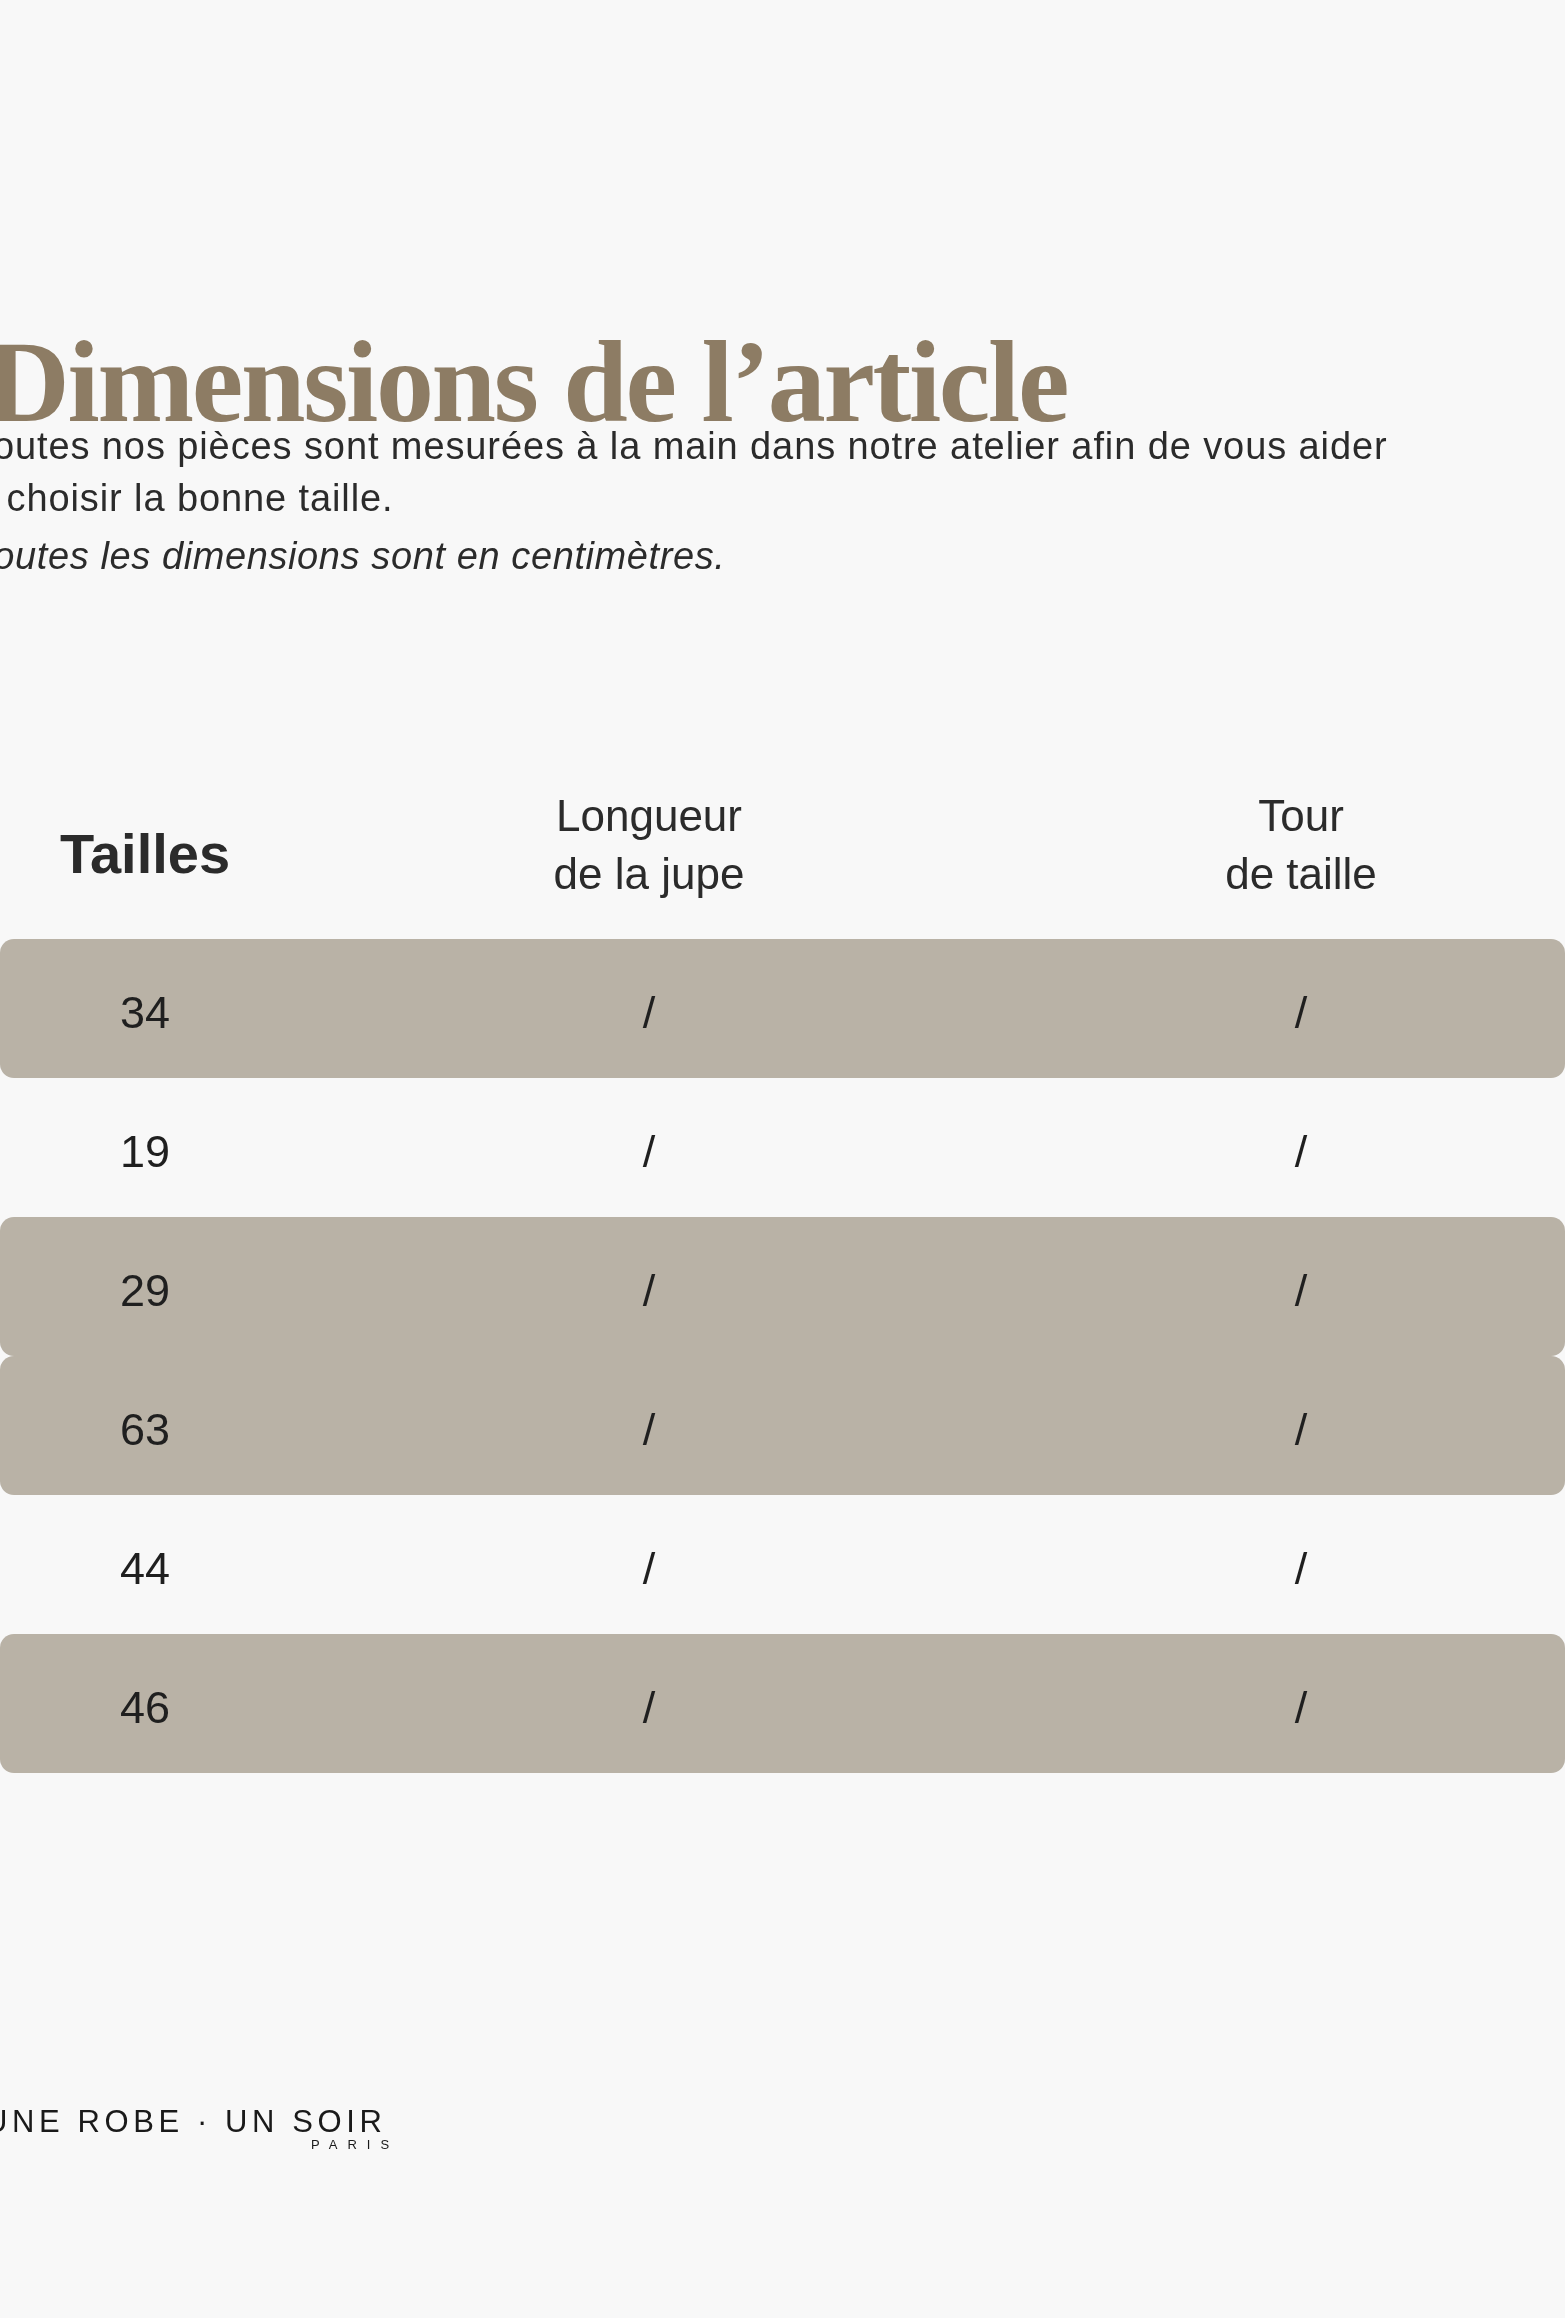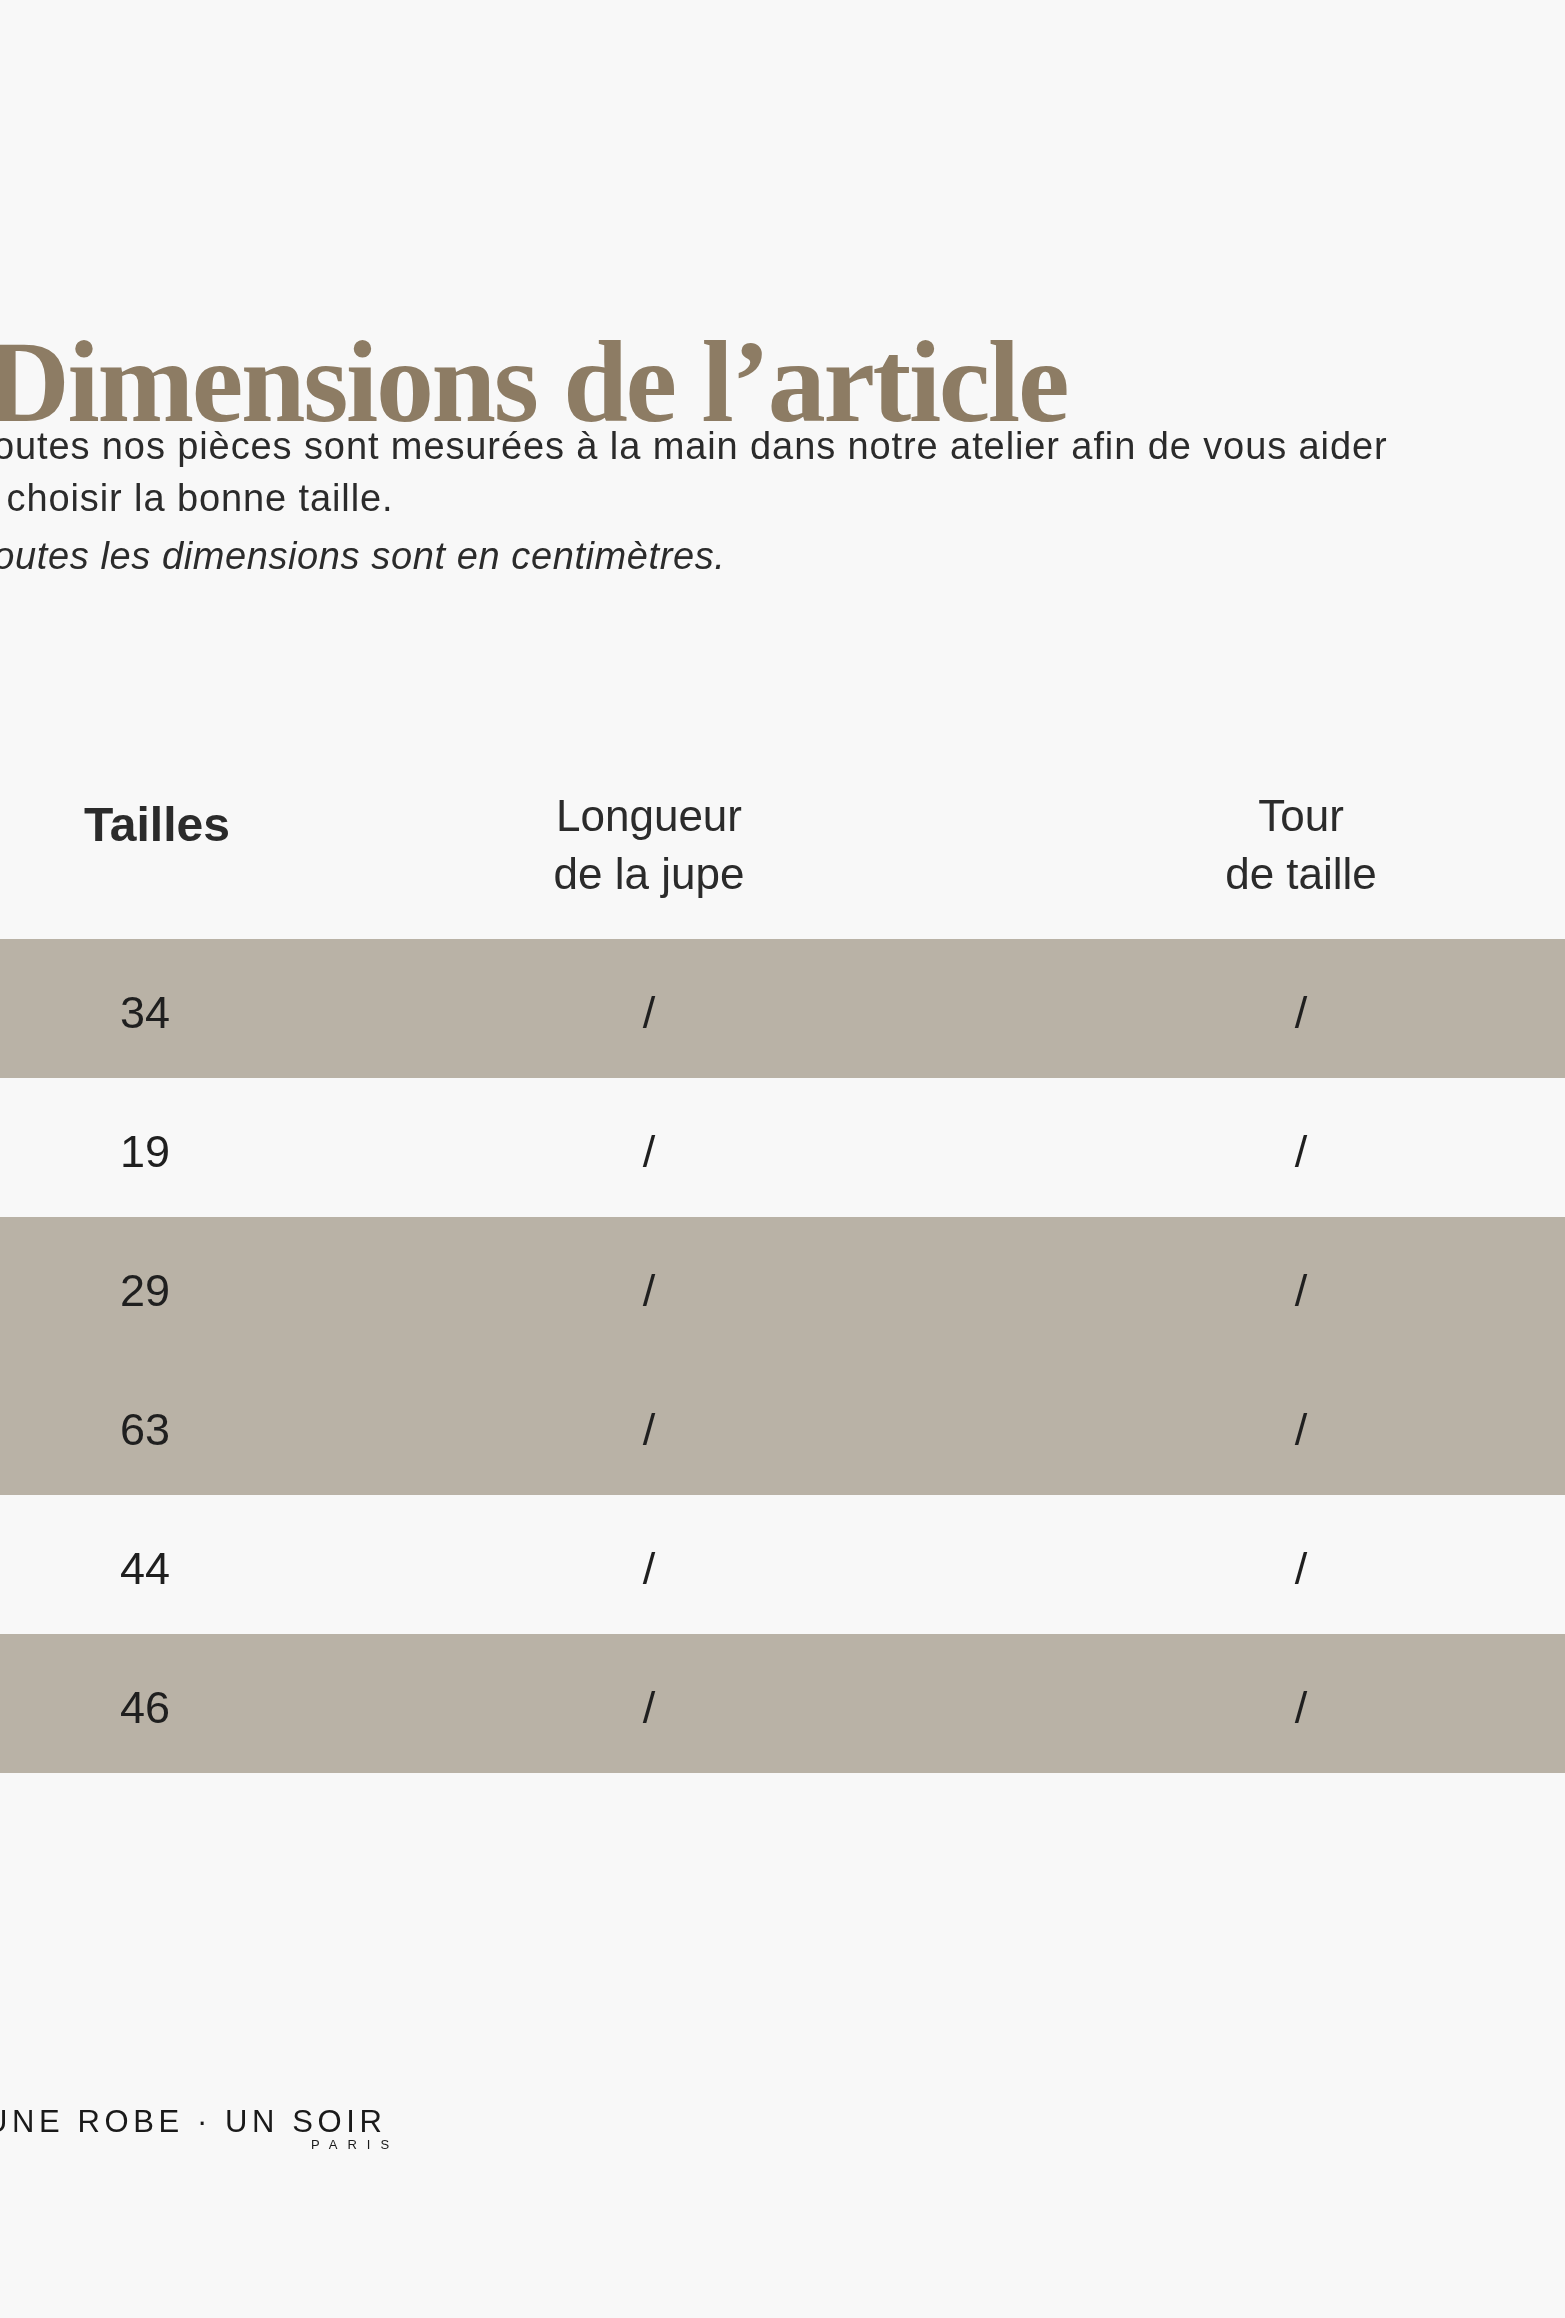--- a/index.html
+++ b/index.html
@@ -31,27 +31,27 @@
   .intro-2 { top: 479px; }
   .intro-note { top: 537px; font-style: italic; letter-spacing: 0.6px; }
 
   
   .th {
     position: absolute; transform: translate(-50%, -50%);
     text-align: center; white-space: nowrap;
     font-size: 44px; line-height: 58px;
     color: var(--text, #2b2b2b);
   }
-  .th-sizes  { left: 145px;  top: 825px; font-weight: bold; font-size: 48px; margin-left: 12px; }
+  .th-sizes  { left: 145px;  top: 854px; font-weight: bold; font-size: 56px; }
   .th-length { left: 649px; top: 845px; }
   .th-waist  { left: 1301px; top: 845px; }
 
   
   .rows { position: absolute; left: 0; top: 939px; width: 1565px; }
-  .t-row { position: relative; height: 139px; }
+  .t-row { position: relative; height: 139px; border-radius: 14px; }
   .t-row.stripe { background: var(--stripe, #b9b2a6); }
   .cell {
     position: absolute; top: calc(50% + 3.5px); transform: translate(-50%, -50%);
     font-size: 45px; line-height: 1;
     color: var(--tabletext, #1f1f1f);
     white-space: nowrap;
   }
   .cell-size   { left: 145px; }
   .cell-length { left: 649px; }
   .cell-waist  { left: 1301px; }

